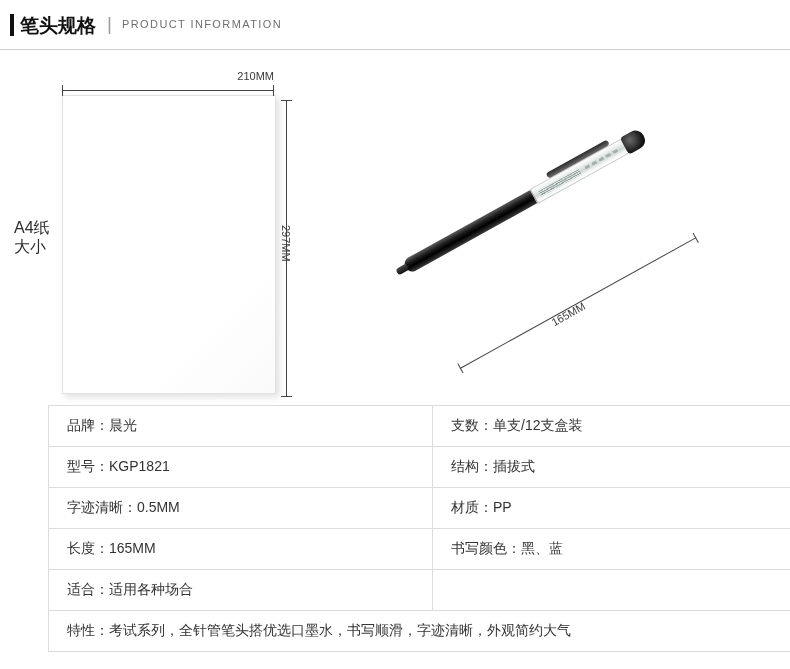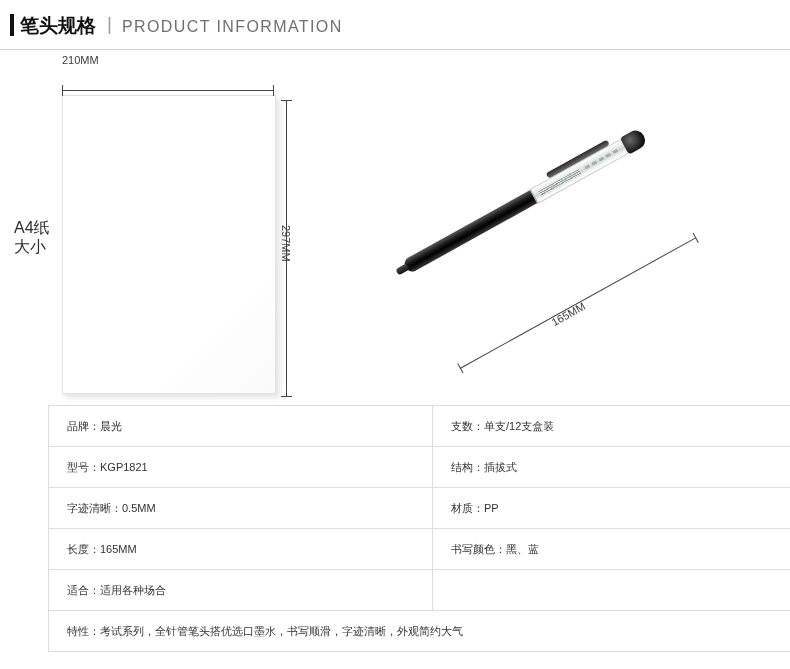--- a/index.html
+++ b/index.html
@@ -45,21 +45,21 @@
     left: 107px;
     top: 13px;
     font-size: 19px;
     color: #9a9a9a;
     font-weight: 300;
   }
   .header-en {
     position: absolute;
     left: 122px;
     top: 18px;
-    font-size: 16px;
+    font-size: 11px;
     color: #6f6f6f;
     letter-spacing: 1.4px;
   }
 
   
   .illus {
     position: relative;
     height: 355px;
   }
 
@@ -91,23 +91,23 @@
     top: -5px;
     width: 1px;
     height: 11px;
     background: #444;
   }
   .dim-top-line:before { left: 0; }
   .dim-top-line:after  { right: 0; }
   .dim-top-label {
     position: absolute;
     left: 62px;
-    top: 4px;
+    top: 20px;
     width: 212px;
-    text-align: left;
+    text-align: right;
     font-size: 11px;
     color: #3a3a3a;
   }
 
   
   .dim-right-line {
     position: absolute;
     left: 286px;
     top: 50px;
     width: 1px;
@@ -273,21 +273,21 @@
     top: 405px;
     width: 694px;
     border-collapse: collapse;
     border: 1px solid #dcdcdc;
     table-layout: fixed;
   }
   .spec-table td {
     border: 1px solid #dcdcdc;
     height: 40px;
     padding: 0 18px;
-    font-size: 11px;
+    font-size: 14px;
     color: #333;
     vertical-align: middle;
   }
   .spec-table td.left-col  { width: 347px; }
   .spec-table td.right-col { width: 347px; }
   .spec-table td.full-col  { }
 </style>
 </head>
 <body>
 

